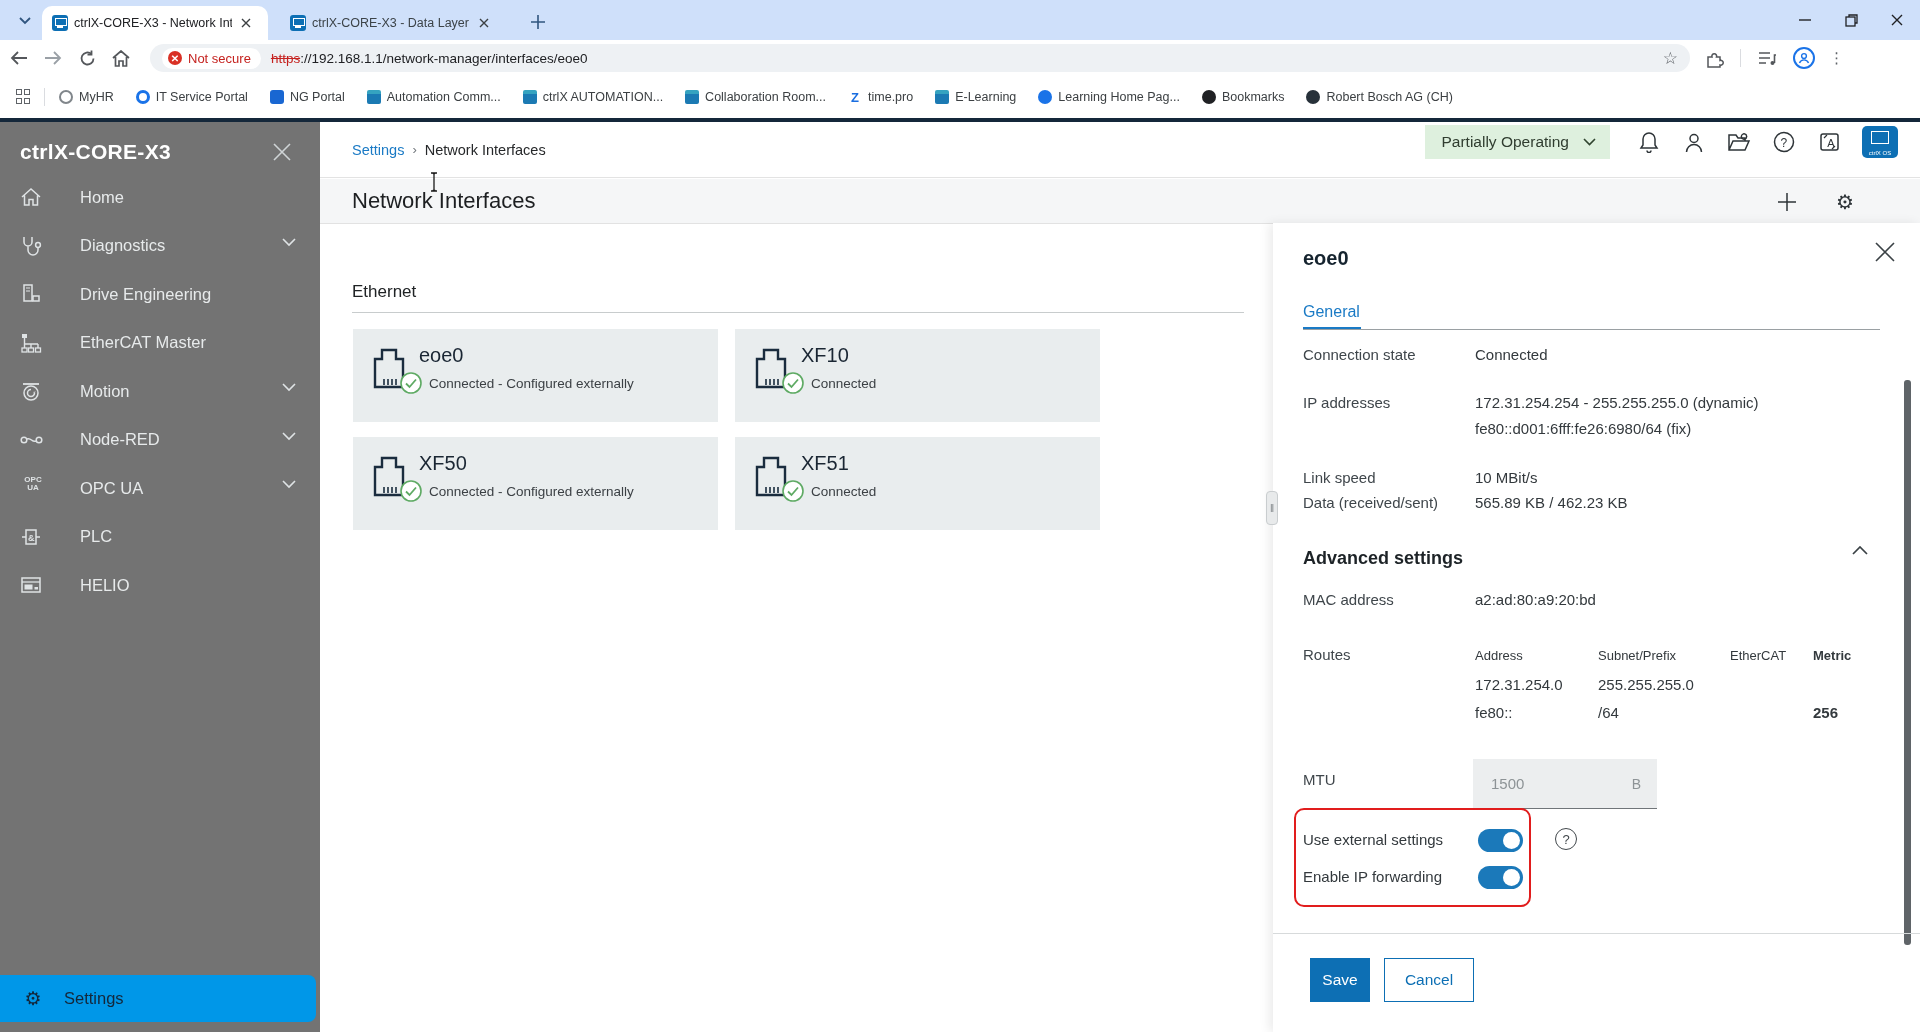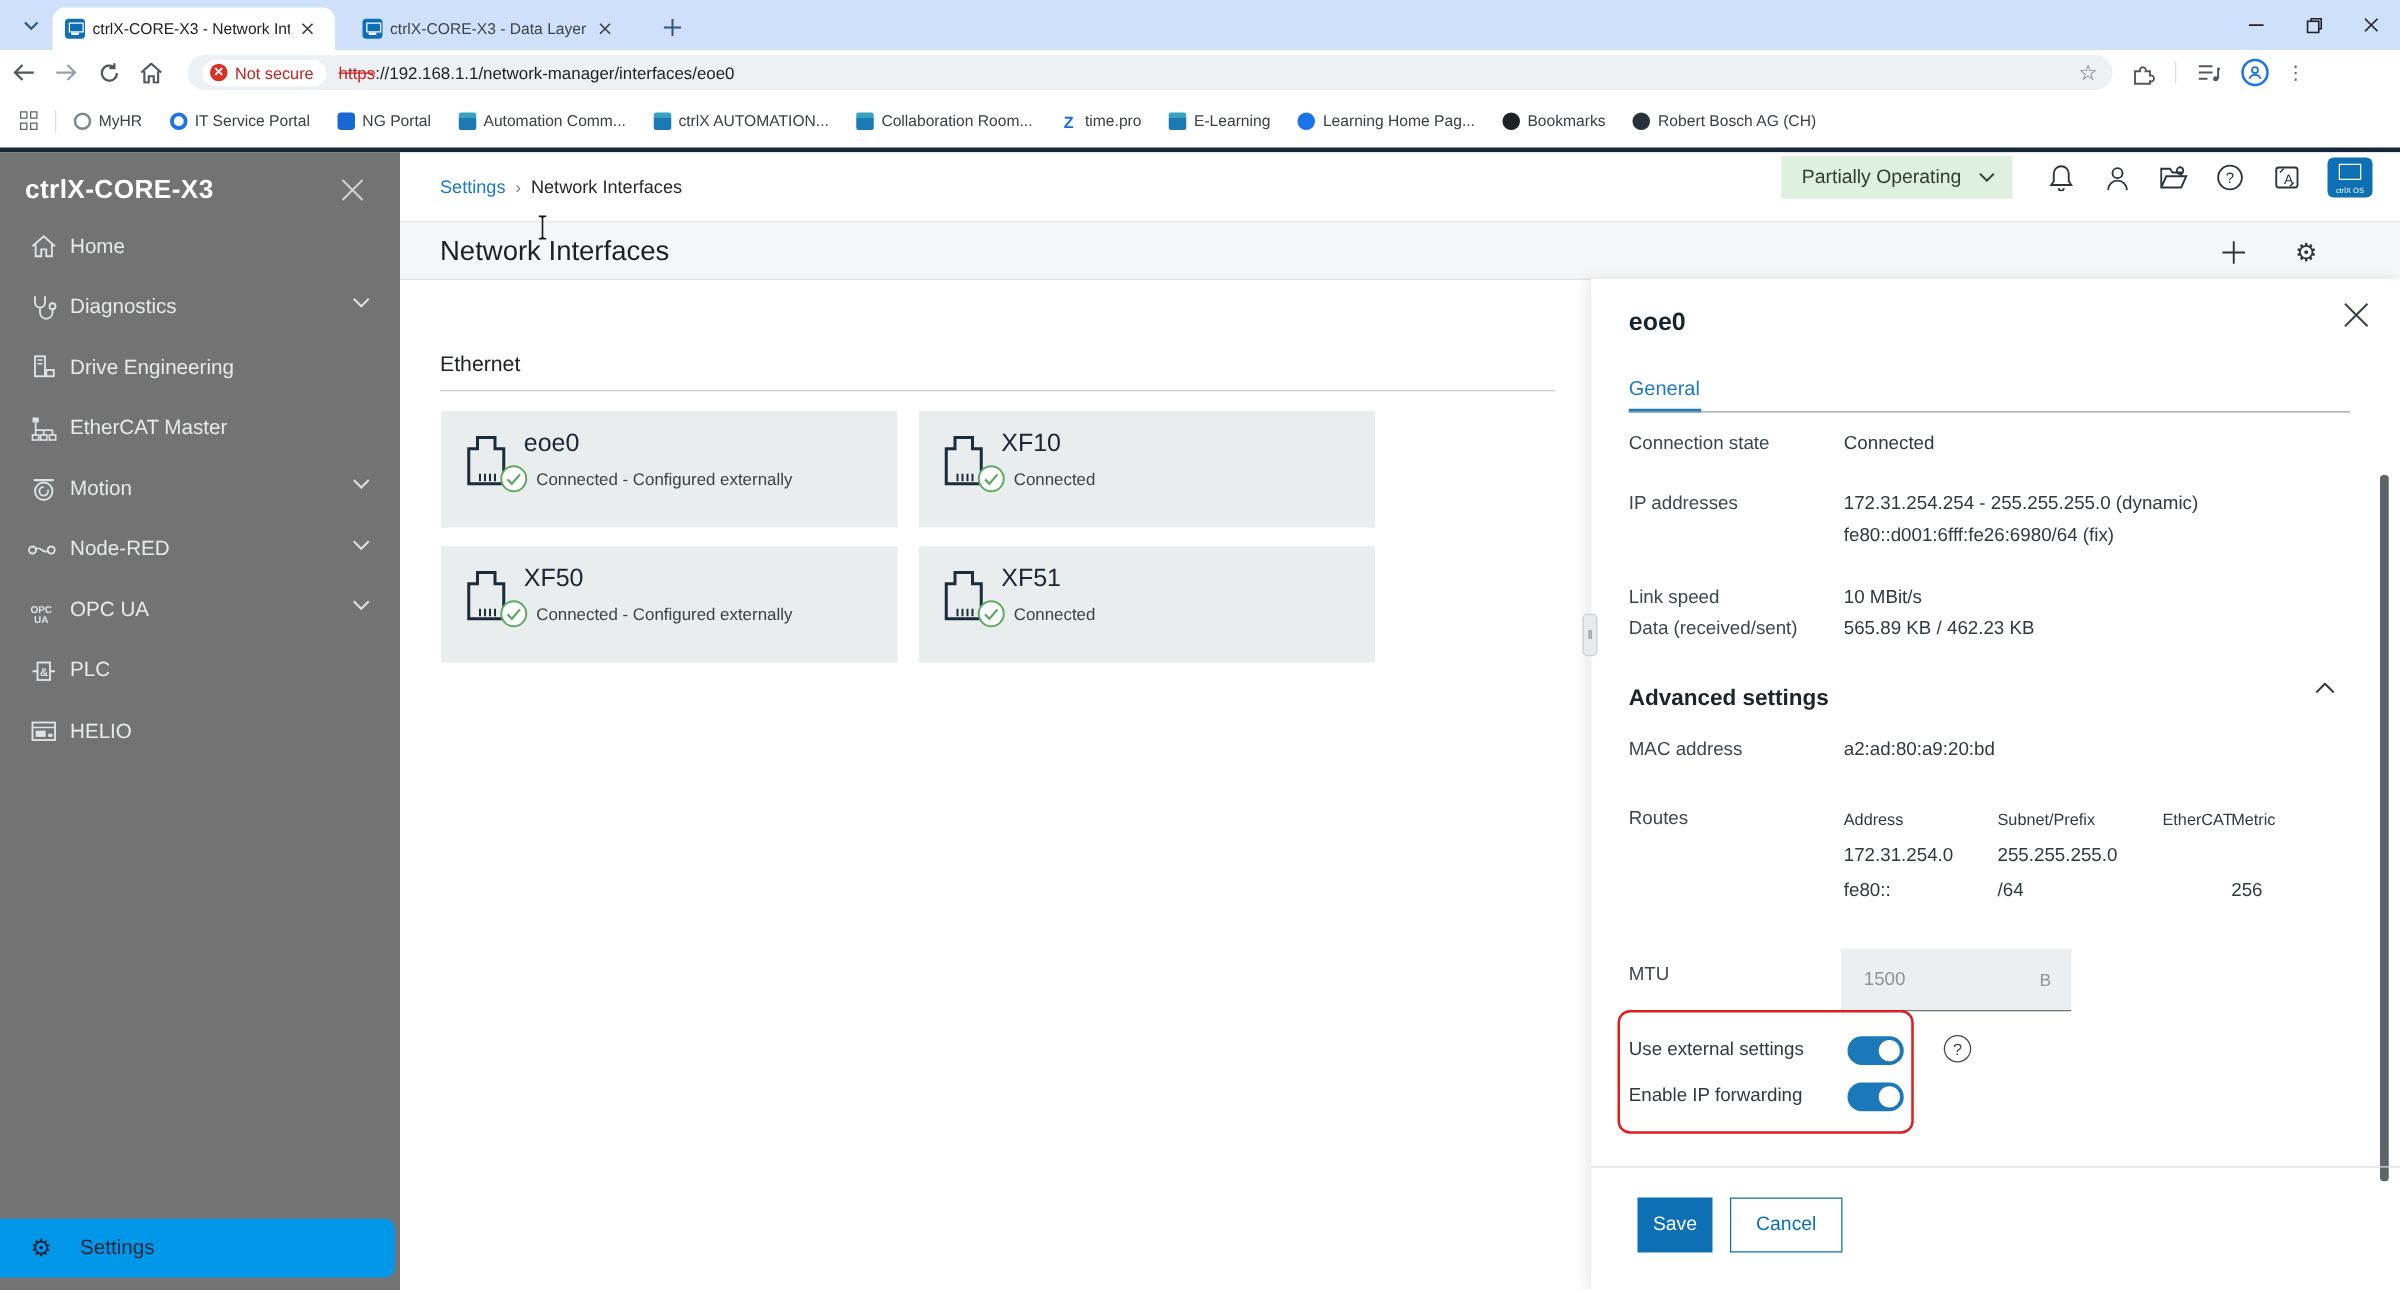--- a/index.html
+++ b/index.html
@@ -50,21 +50,21 @@
   .apps-grid i { width:6px; height:6px; border:1.5px solid #5f6368; }
 
   
   .navline { position:absolute; left:0; top:118px; width:1920px; height:4px; background:#14273a; }
 
   .sidebar { position:absolute; left:0; top:122px; width:320px; height:910px; background:#737373; color:#e7eaeb; }
   .sb-title { position:absolute; left:20px; top:18px; font-size:21px; font-weight:bold; color:#fff; letter-spacing:.3px; }
   .sb-close { position:absolute; right:26px; top:20px; width:22px; height:22px; }
   .sb-nav { position:absolute; left:0; top:51px; width:320px; }
   .sb-item { height:48.5px; display:flex; align-items:center; padding-left:20px; position:relative; }
-  .sb-item .ico { width:26px; height:24px; margin-right:10px; display:flex; align-items:center; justify-content:flex-end; flex:none; }
+  .sb-item .ico { width:26px; height:24px; margin-right:34px; display:flex; align-items:center; justify-content:flex-start; flex:none; }
   .sb-item .lbl { font-size:16.5px; }
   .sb-item .chev { position:absolute; right:24px; top:16px; }
   .sb-settings { position:absolute; left:0; top:853px; width:316px; height:47px; background:#0097e8; border-radius:0 8px 8px 0; display:flex; align-items:center; padding-left:20px; color:#12263a; }
   .sb-settings .ico { width:26px; margin-right:18px; font-size:19px; display:flex; justify-content:center; }
   .sb-settings .lbl { font-size:16.5px; color:#14273a; }
 
   .content { position:absolute; left:320px; top:122px; width:1600px; height:910px; background:#fff; }
   .hdrband { position:absolute; left:0; top:0; width:1600px; height:56px; background:#fff; border-bottom:1px solid #e3e3e3; display:flex; align-items:center; }
   .breadcrumb { margin-left:32px; font-size:14.5px; display:flex; align-items:center; gap:8px; }
   .breadcrumb .lnk { color:#1a7ac5; }
@@ -100,21 +100,21 @@
   .d-close { position:absolute; right:22px; top:18px; width:24px; height:24px; }
   .d-tab { position:absolute; left:30px; top:80px; font-size:16px; color:#1a7ac5; }
   .d-tabline { position:absolute; left:30px; top:104px; width:58px; height:3px; background:#1a7ac5; }
   .d-div { position:absolute; left:30px; top:106px; width:577px; height:1px; background:#9aa0a3; }
   .d-lbl { position:absolute; left:30px; font-size:15px; color:#3f464b; }
   .d-val { position:absolute; left:202px; font-size:15px; color:#33393d; }
   .d-adv { position:absolute; left:30px; top:325px; font-size:18px; font-weight:bold; color:#1d2327; }
   .d-advchev { position:absolute; right:52px; top:323px; }
   .rt-h { position:absolute; font-size:13px; color:#33393d; }
   .rt-c { position:absolute; font-size:15px; color:#33393d; }
-  .col1 { left:202px; } .col2 { left:325px; } .col3 { left:457px; } .col4 { left:512px; }
+  .col1 { left:202px; } .col2 { left:325px; } .col3 { left:457px; } .col4 { left:540px;font-weight:bold; }
   .mtu-field { position:absolute; left:200px; top:536px; width:184px; height:50px; background:#eceeef; border-bottom:1px solid #707579; display:flex; align-items:center; justify-content:space-between; padding:0 16px 0 18px; }
   .mtu-field .v { font-size:15px; color:#8d9396; }
   .mtu-field .u { font-size:14px; color:#8d9396; }
   .redbox { position:absolute; left:21px; top:585px; width:237px; height:99px; border:2.5px solid #e11d1d; border-radius:10px; }
   .tgl-row-lbl { position:absolute; left:30px; font-size:15px; color:#33393d; }
   .toggle { position:absolute; left:205px; width:45px; height:23px; border-radius:12px; background:#1b79ba; }
   .toggle:after { content:""; position:absolute; right:3px; top:3px; width:17px; height:17px; border-radius:50%; background:#fff; }
   .helpcirc { position:absolute; left:282px; top:605px; width:22px; height:22px; border:1.5px solid #42484c; border-radius:50%; color:#42484c; font-size:13px; display:flex; align-items:center; justify-content:center; }
   .d-scroll { position:absolute; left:631px; top:157px; width:7px; height:565px; background:#5f6468; border-radius:3px; }
   .d-footdiv { position:absolute; left:0; top:710px; width:647px; height:1px; background:#d7dadb; }

